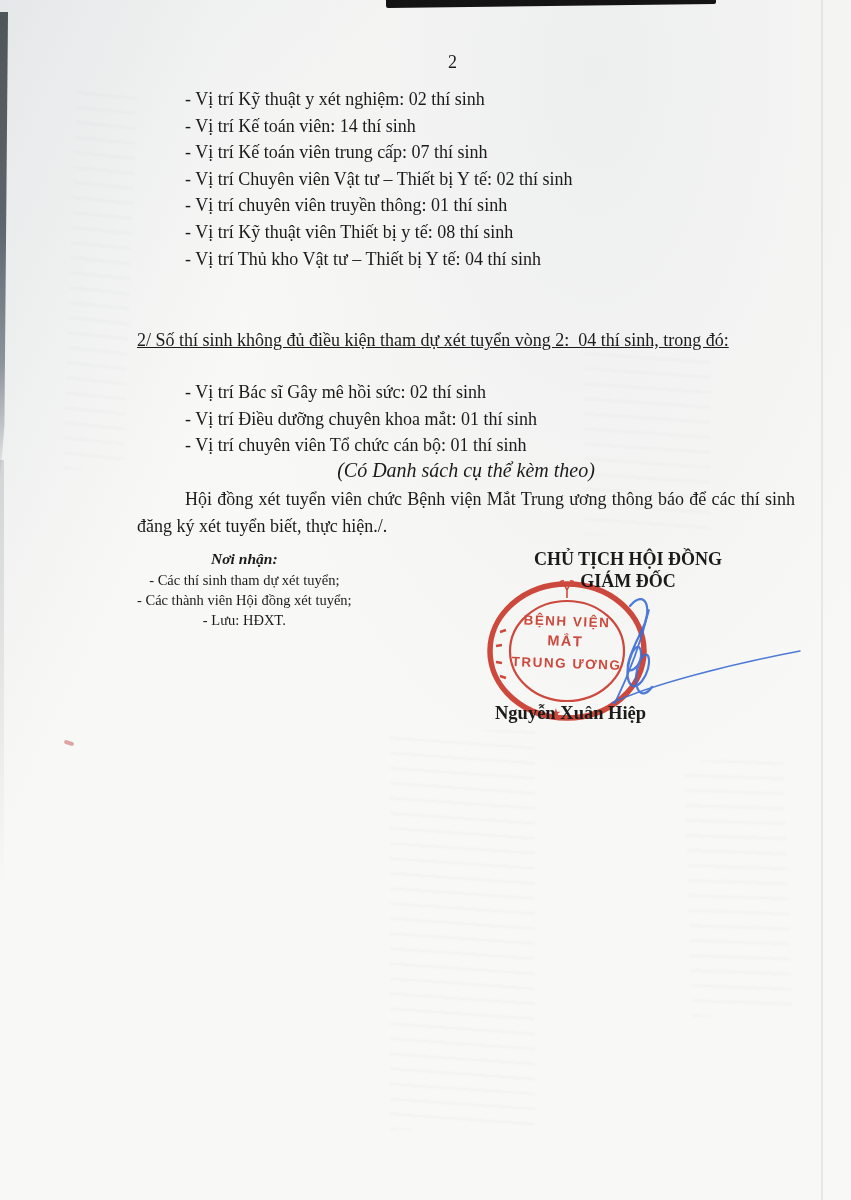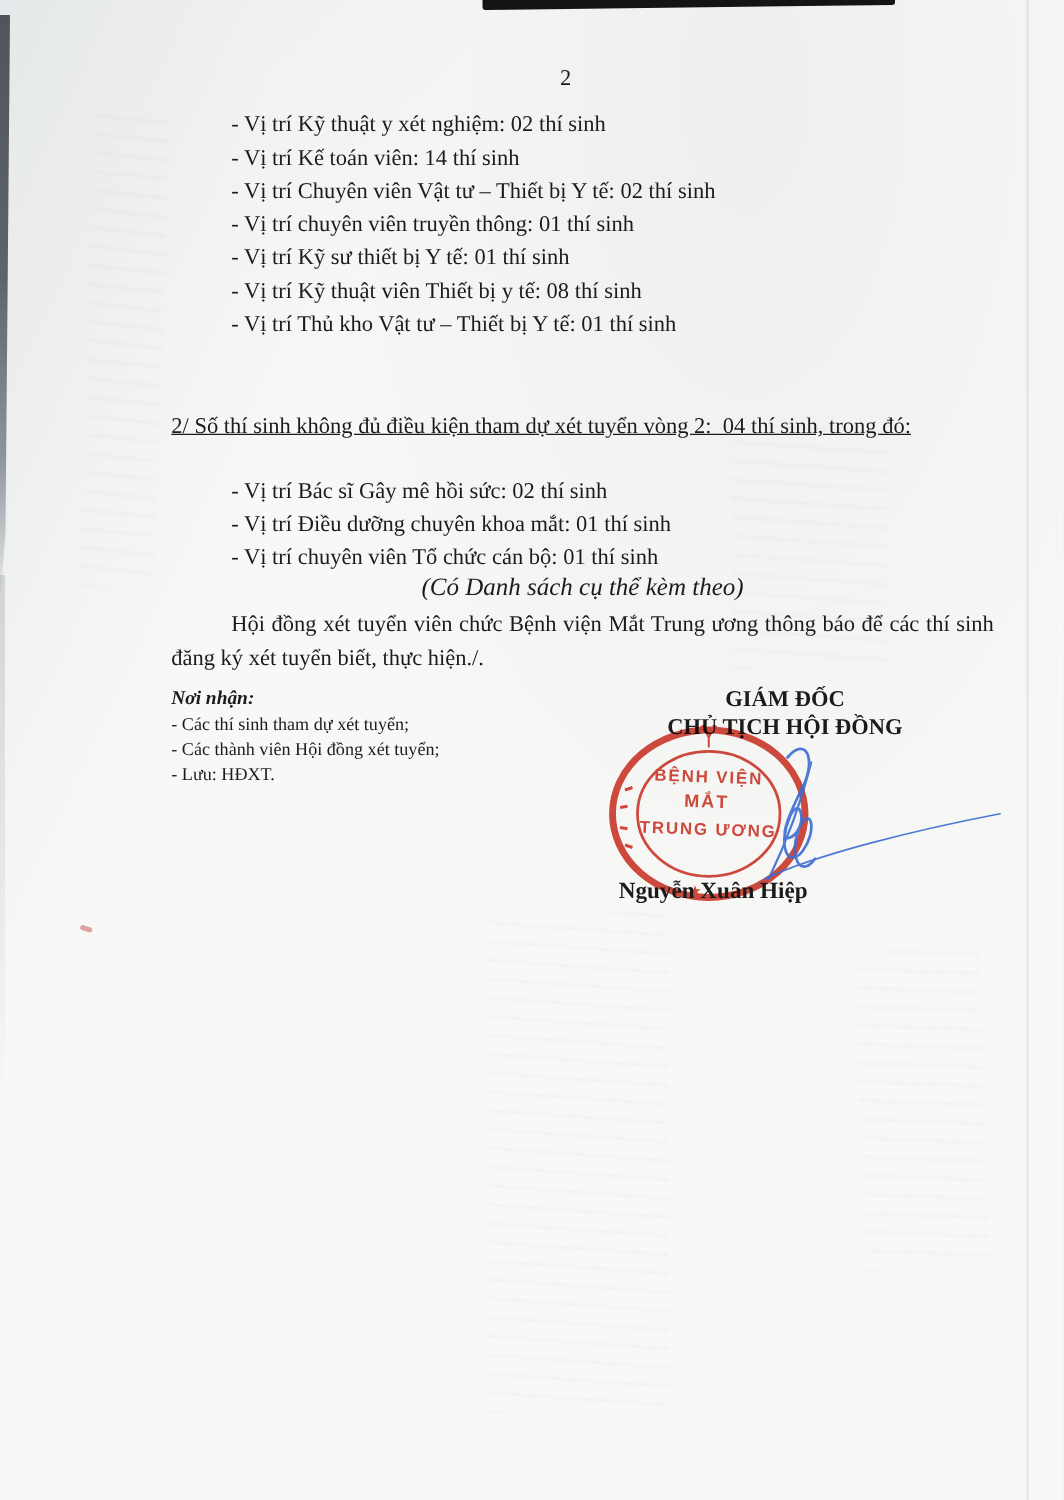--- a/index.html
+++ b/index.html
@@ -48,21 +48,21 @@
   .para{
     position:absolute;left:137px;width:658px;
     font-size:18px;line-height:26.6px;text-align:justify;white-space:pre-wrap;
   }
   #sec2-heading{top:327px;text-decoration:underline;}
   #closing{top:486px;text-indent:48px;}
   .note-italic{
     position:absolute;left:137px;top:459px;width:658px;text-align:center;
     font-style:italic;font-size:20px;
   }
-  .recipients{position:absolute;left:137px;top:548px;font-size:14.5px;line-height:20px;}
+  .recipients{position:absolute;left:137px;top:548px;font-size:14.5px;line-height:20px;text-align:center;}
   .recipients .label{font-weight:bold;font-style:italic;font-size:15.5px;line-height:22px;}
   .signer-block{
     position:absolute;left:495px;top:548px;width:266px;text-align:center;
     font-weight:bold;font-size:18px;line-height:22px;
   }
   .signer-name{
     position:absolute;left:495px;top:703px;width:266px;
     font-weight:bold;font-size:18.5px;
   }
   .stamp-svg{position:absolute;left:478px;top:576px;mix-blend-mode:multiply;opacity:0.92;}
@@ -100,25 +100,25 @@
   <div class="ghost" id="ghost2"></div>
   <div class="ghost" id="ghost3"></div>
   <div class="ghost" id="ghost4"></div>
   <div class="red-speck"></div>
 
   <div class="page-number">2</div>
 
   <div class="list-block" id="list1">
     <div>- Vị trí Kỹ thuật y xét nghiệm: 02 thí sinh</div>
     <div>- Vị trí Kế toán viên: 14 thí sinh</div>
+    <div>- Vị trí Kế toán viên trung cấp: 07 thí sinh</div>
     <div>- Vị trí Chuyên viên Vật tư – Thiết bị Y tế: 02 thí sinh</div>
     <div>- Vị trí chuyên viên truyền thông: 01 thí sinh</div>
-    <div>- Vị trí Kỹ sư thiết bị Y tế: 01 thí sinh</div>
     <div>- Vị trí Kỹ thuật viên Thiết bị y tế: 08 thí sinh</div>
-    <div>- Vị trí Thủ kho Vật tư – Thiết bị Y tế: 01 thí sinh</div>
+    <div>- Vị trí Thủ kho Vật tư – Thiết bị Y tế: 04 thí sinh</div>
   </div>
 
   <div class="para" id="sec2-heading">2/ Số thí sinh không đủ điều kiện tham dự xét tuyển vòng 2:  04 thí sinh, trong đó:</div>
 
   <div class="list-block" id="list2">
     <div>- Vị trí Bác sĩ Gây mê hồi sức: 02 thí sinh</div>
     <div>- Vị trí Điều dưỡng chuyên khoa mắt: 01 thí sinh</div>
     <div>- Vị trí chuyên viên Tổ chức cán bộ: 01 thí sinh</div>
   </div>
 
@@ -127,22 +127,22 @@
   <div class="para" id="closing">Hội đồng xét tuyển viên chức Bệnh viện Mắt Trung ương thông báo để các thí sinh đăng ký xét tuyển biết, thực hiện./.</div>
 
   <div class="recipients">
     <div class="label">Nơi nhận:</div>
     <div>- Các thí sinh tham dự xét tuyển;</div>
     <div>- Các thành viên Hội đồng xét tuyển;</div>
     <div>- Lưu: HĐXT.</div>
   </div>
 
   <div class="signer-block">
+    <div>CHỦ TỊCH HỘI ĐỒNG</div>
     <div>GIÁM ĐỐC</div>
-    <div>CHỦ TỊCH HỘI ĐỒNG</div>
   </div>
 
   <svg class="stamp-svg" width="180" height="154" viewBox="0 0 180 154">
     <g stroke="#d23b2e" fill="none">
       <ellipse cx="89" cy="75" rx="77" ry="67" stroke-width="5.5"></ellipse>
       <ellipse cx="89" cy="75" rx="57" ry="50" stroke-width="2.2"></ellipse>
 
       <path d="M85,6 L89,14 L93,6 M89,14 L89,22 M84,10 C81,8 82,4 86,5 M94,10 C97,8 96,4 92,5" stroke-width="1.6"></path>
 
       <path d="M22,56 l6,-2 M18,70 l6,-1 M18,86 l6,1 M22,100 l6,2" stroke-width="2.4"></path>

